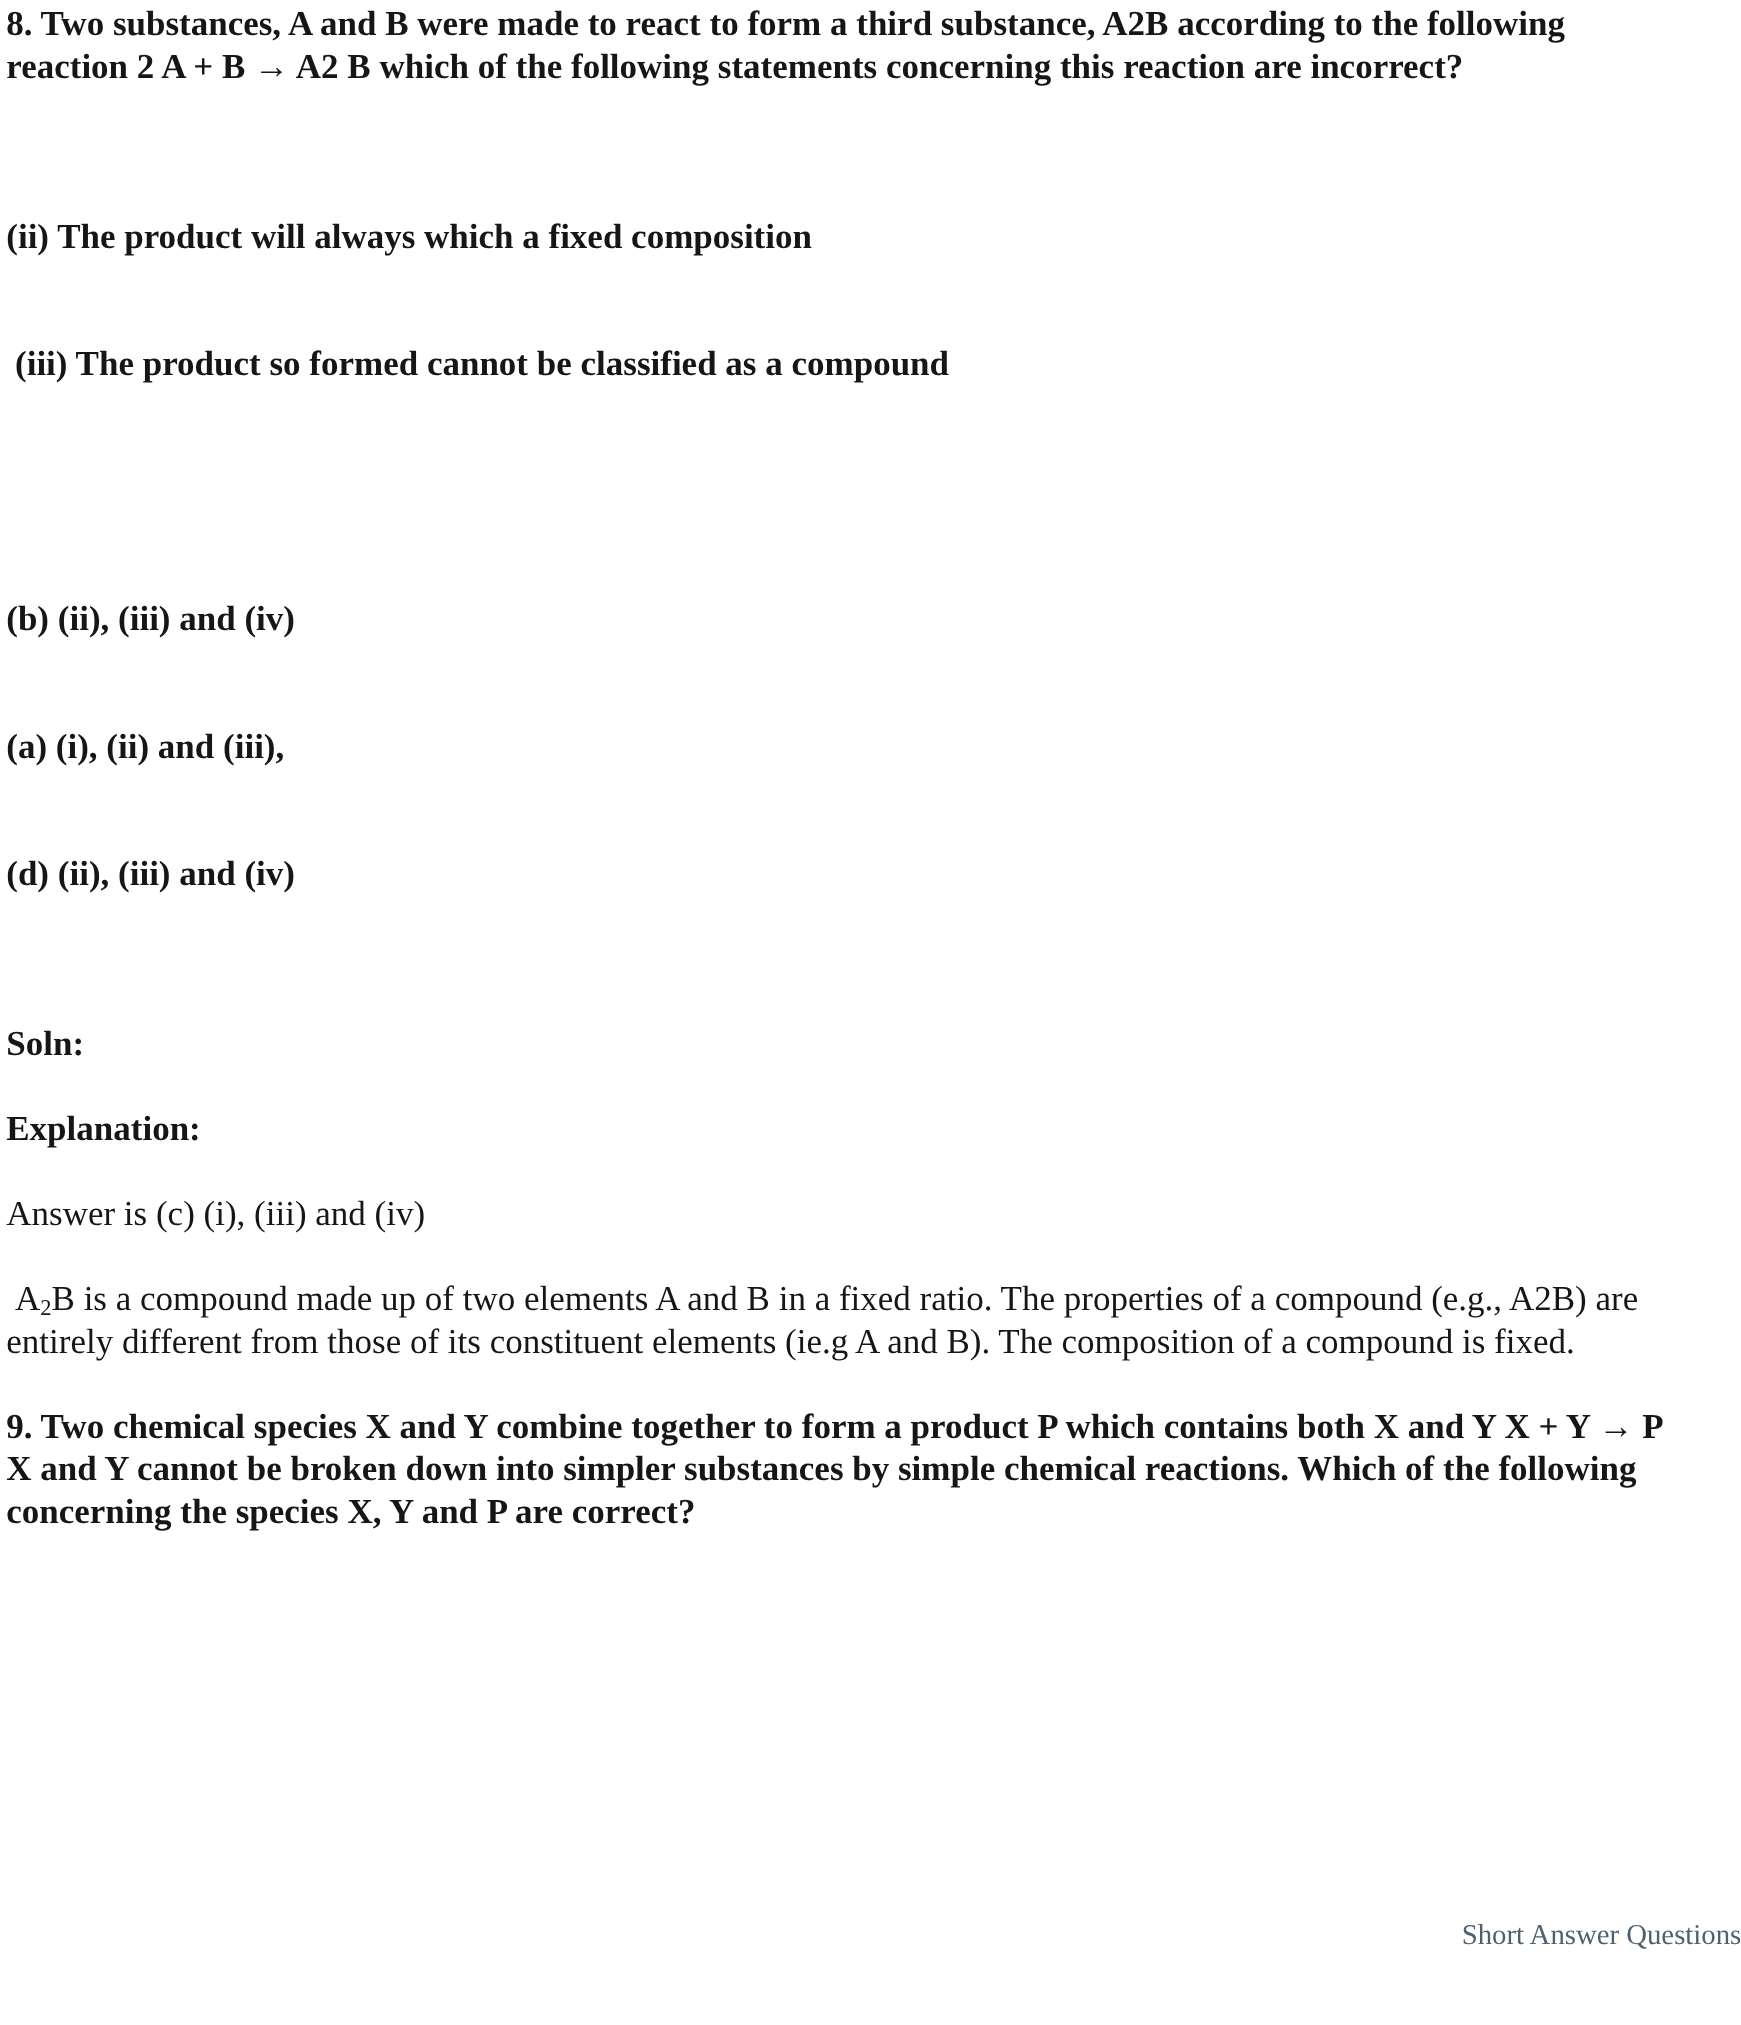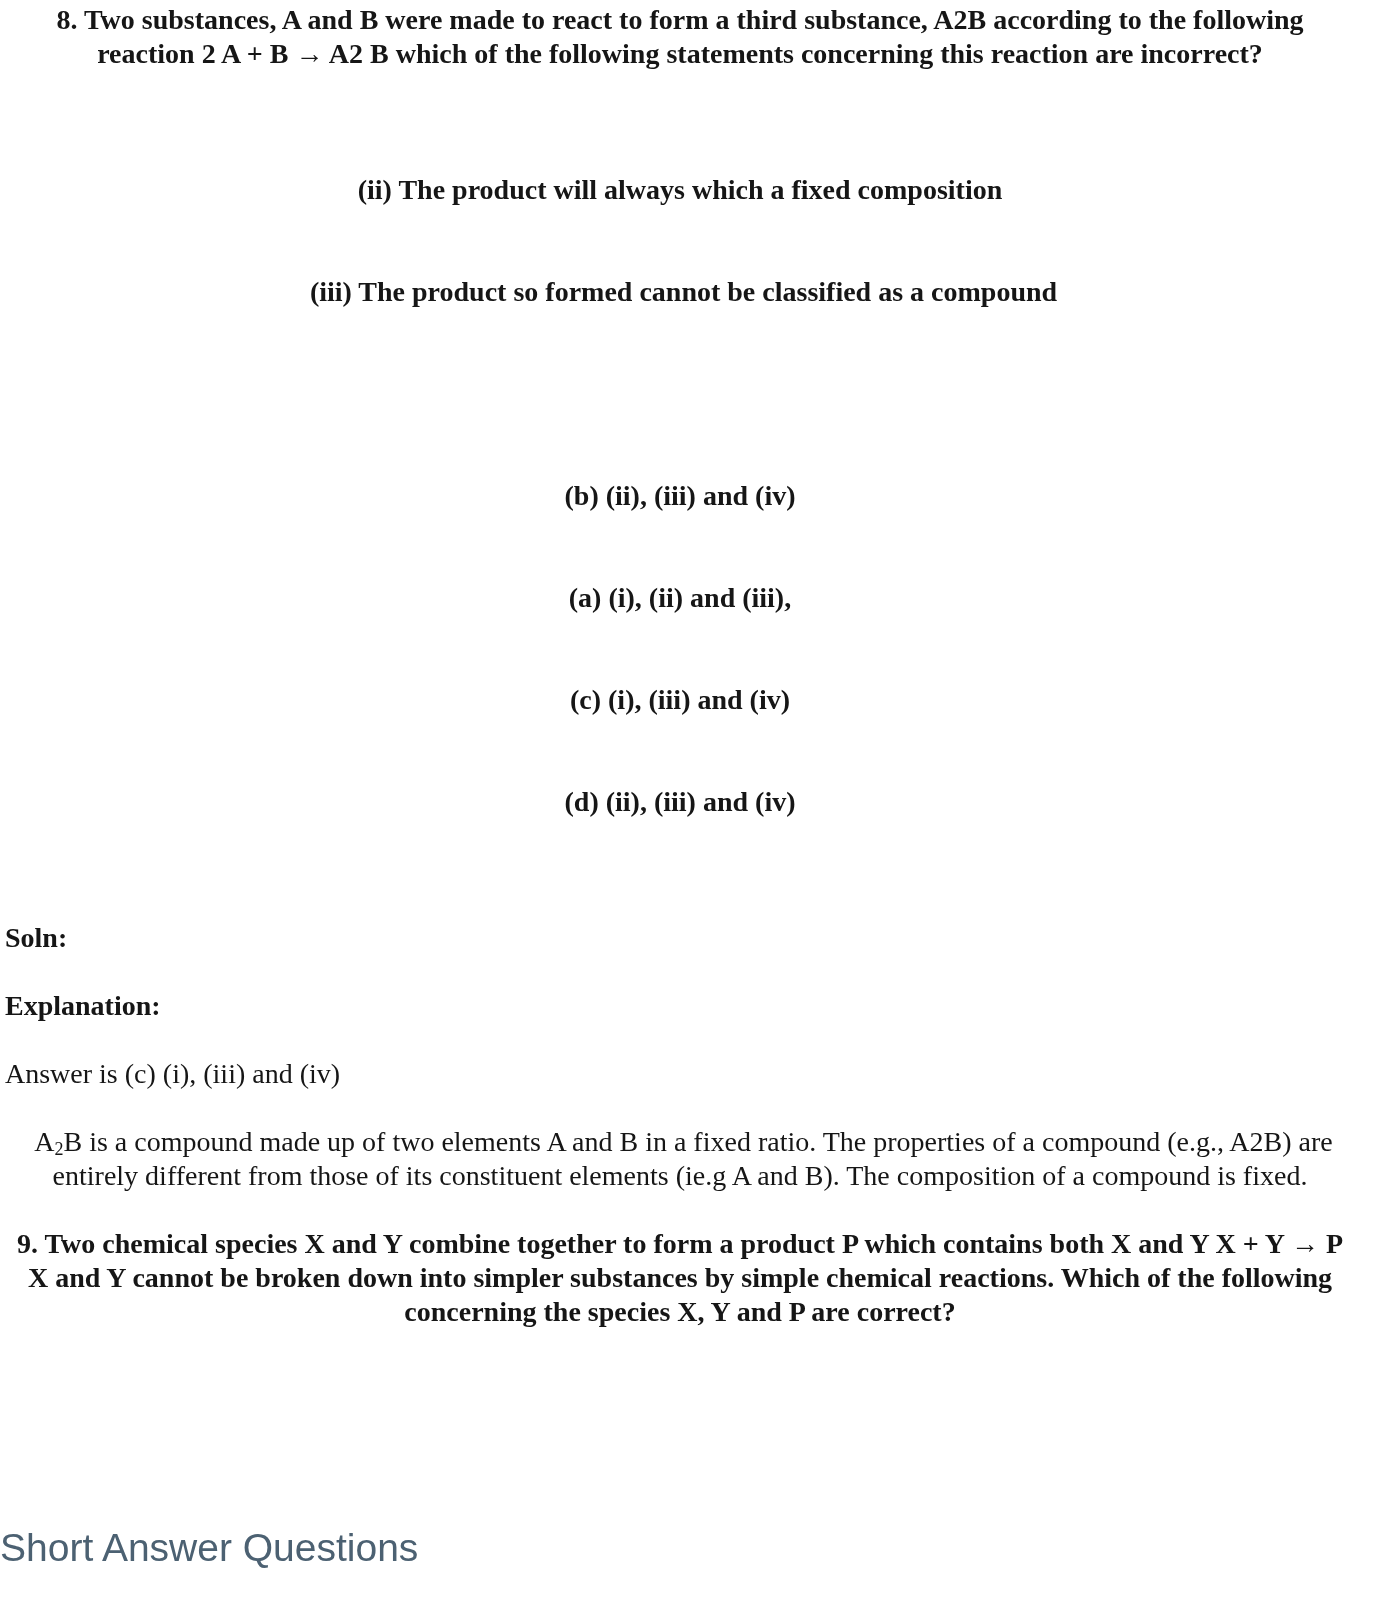--- a/index.html
+++ b/index.html
@@ -13,53 +13,52 @@
   }
   .content { padding: 3px 38px 0 5px; }
   .block {
     margin-top: 34px;
     font-size: 28px;
     line-height: 34px;
     white-space: pre-wrap;
   }
   .block:first-child { margin-top: 0; }
   .bold { font-weight: bold; }
-  .line { white-space: pre-wrap; text-align: center; }
+  .line { white-space: pre-wrap; }
   sub.chem {
     font-size: 18px;
     line-height: 0;
     vertical-align: -4px;
   }
   .footer-heading {
     position: absolute;
     left: 0; right: 0;
     top: 1528px;
-    text-align: left;
-    font-family: Liberation Sans, sans-serif;
-    font-size: 39px;
+    text-align: right;
+    font-family: Liberation Serif, serif;
+    font-size: 23px;
     line-height: 40px;
     color: #4c6172;
   }
 </style>
 </head>
 <body>
 
 <div class="content">
 
   <p class="block bold line">8. Two substances, A and B were made to react to form a third substance, A2B according to the following reaction 2 A + B → A2 B which of the following statements concerning this reaction are incorrect?</p>
 
   <div class="block bold">
     <div class="line">(ii) The product will always which a fixed composition</div>
     <div class="line"> (iii) The product so formed cannot be classified as a compound</div>
   </div>
 
   <div class="block bold">
     <div class="line">(b) (ii), (iii) and (iv)</div>
     <div class="line">(a) (i), (ii) and (iii),</div>
-    <div class="line">(c) (i), (iii) and (iv)</div>
     <div class="line">(d) (ii), (iii) and (iv)</div>
   </div>
 
   <p class="block bold">Soln:</p>
 
   <p class="block bold">Explanation:</p>
 
   <p class="block">Answer is (c) (i), (iii) and (iv)</p>
 
   <p class="block line"><span> A</span><sub class="chem">2</sub><span>B is a compound made up of two elements A and B in a fixed ratio. The properties of a compound (e.g., A2B) are entirely different from those of its constituent elements (ie.g A and B). The composition of a compound is fixed.</span></p>

